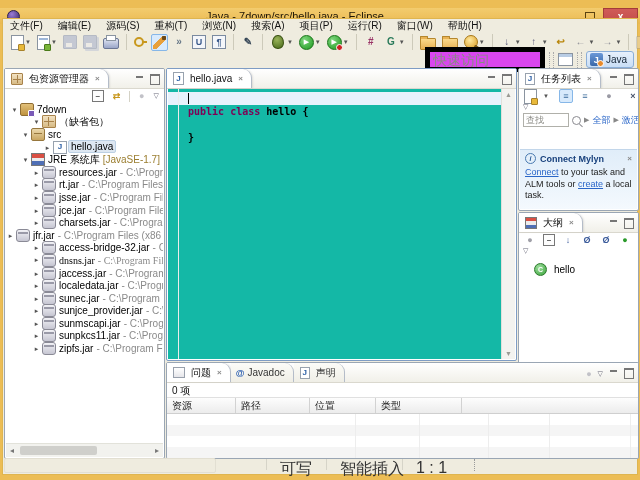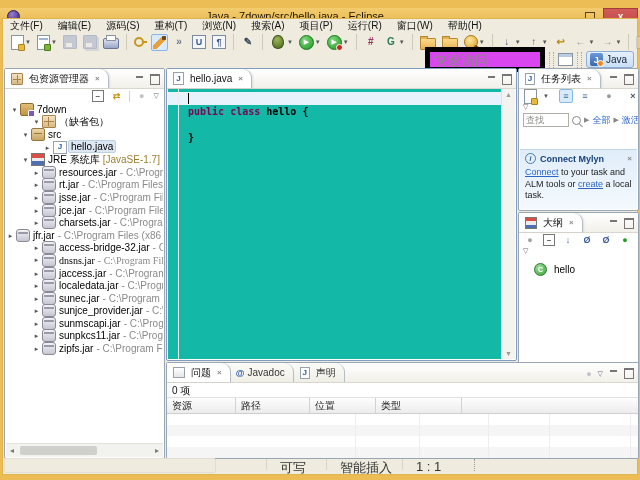--- a/index.html
+++ b/index.html
@@ -170,21 +170,21 @@
   .pv-count{height:13px;font-size:10px;color:#111;padding:1px 0 0 5px;background:#fff}
   .pv-header{height:15px;display:flex;background:linear-gradient(#fdfdfd,#ececec);
              border-top:1px solid #e0e0e0;border-bottom:1px solid #cfcfcf;font-size:10px;color:#222}
   .pv-hcell{border-right:1px solid #d2d2d2;padding:1px 0 0 5px;position:relative;flex:none;
             white-space:nowrap;overflow:hidden}
   .sortmark{position:absolute;left:62px;top:0;color:#5a8ac8;font-size:7px}
   .pv-row{height:11px;display:flex}
   .pv-row.alt{background:#f5f5f5}
   .pv-cell{border-right:1px solid #ededed;flex:none;height:100%}
   
-  .statusbar{position:absolute;left:4px;right:16px;bottom:7px;height:16px;font-size:13px;color:#333}
+  .statusbar{position:absolute;left:4px;right:16px;bottom:7px;height:16px;font-size:16px;color:#333}
   .st{position:absolute;top:2px;white-space:nowrap}
   .ssep{position:absolute;top:2px;width:1px;height:11px;background:#d6d4c8}
   .sdots{position:absolute;top:2px;height:12px;border-left:1px dotted #999}
   .grip{position:absolute;left:0;top:1px;width:210px;height:13px;border:1px solid #e2dfd2;border-radius:2px}
 </style>
 </head>
 <body>
 
 <div class="titlebar">
   <div class="app-icon"></div>

